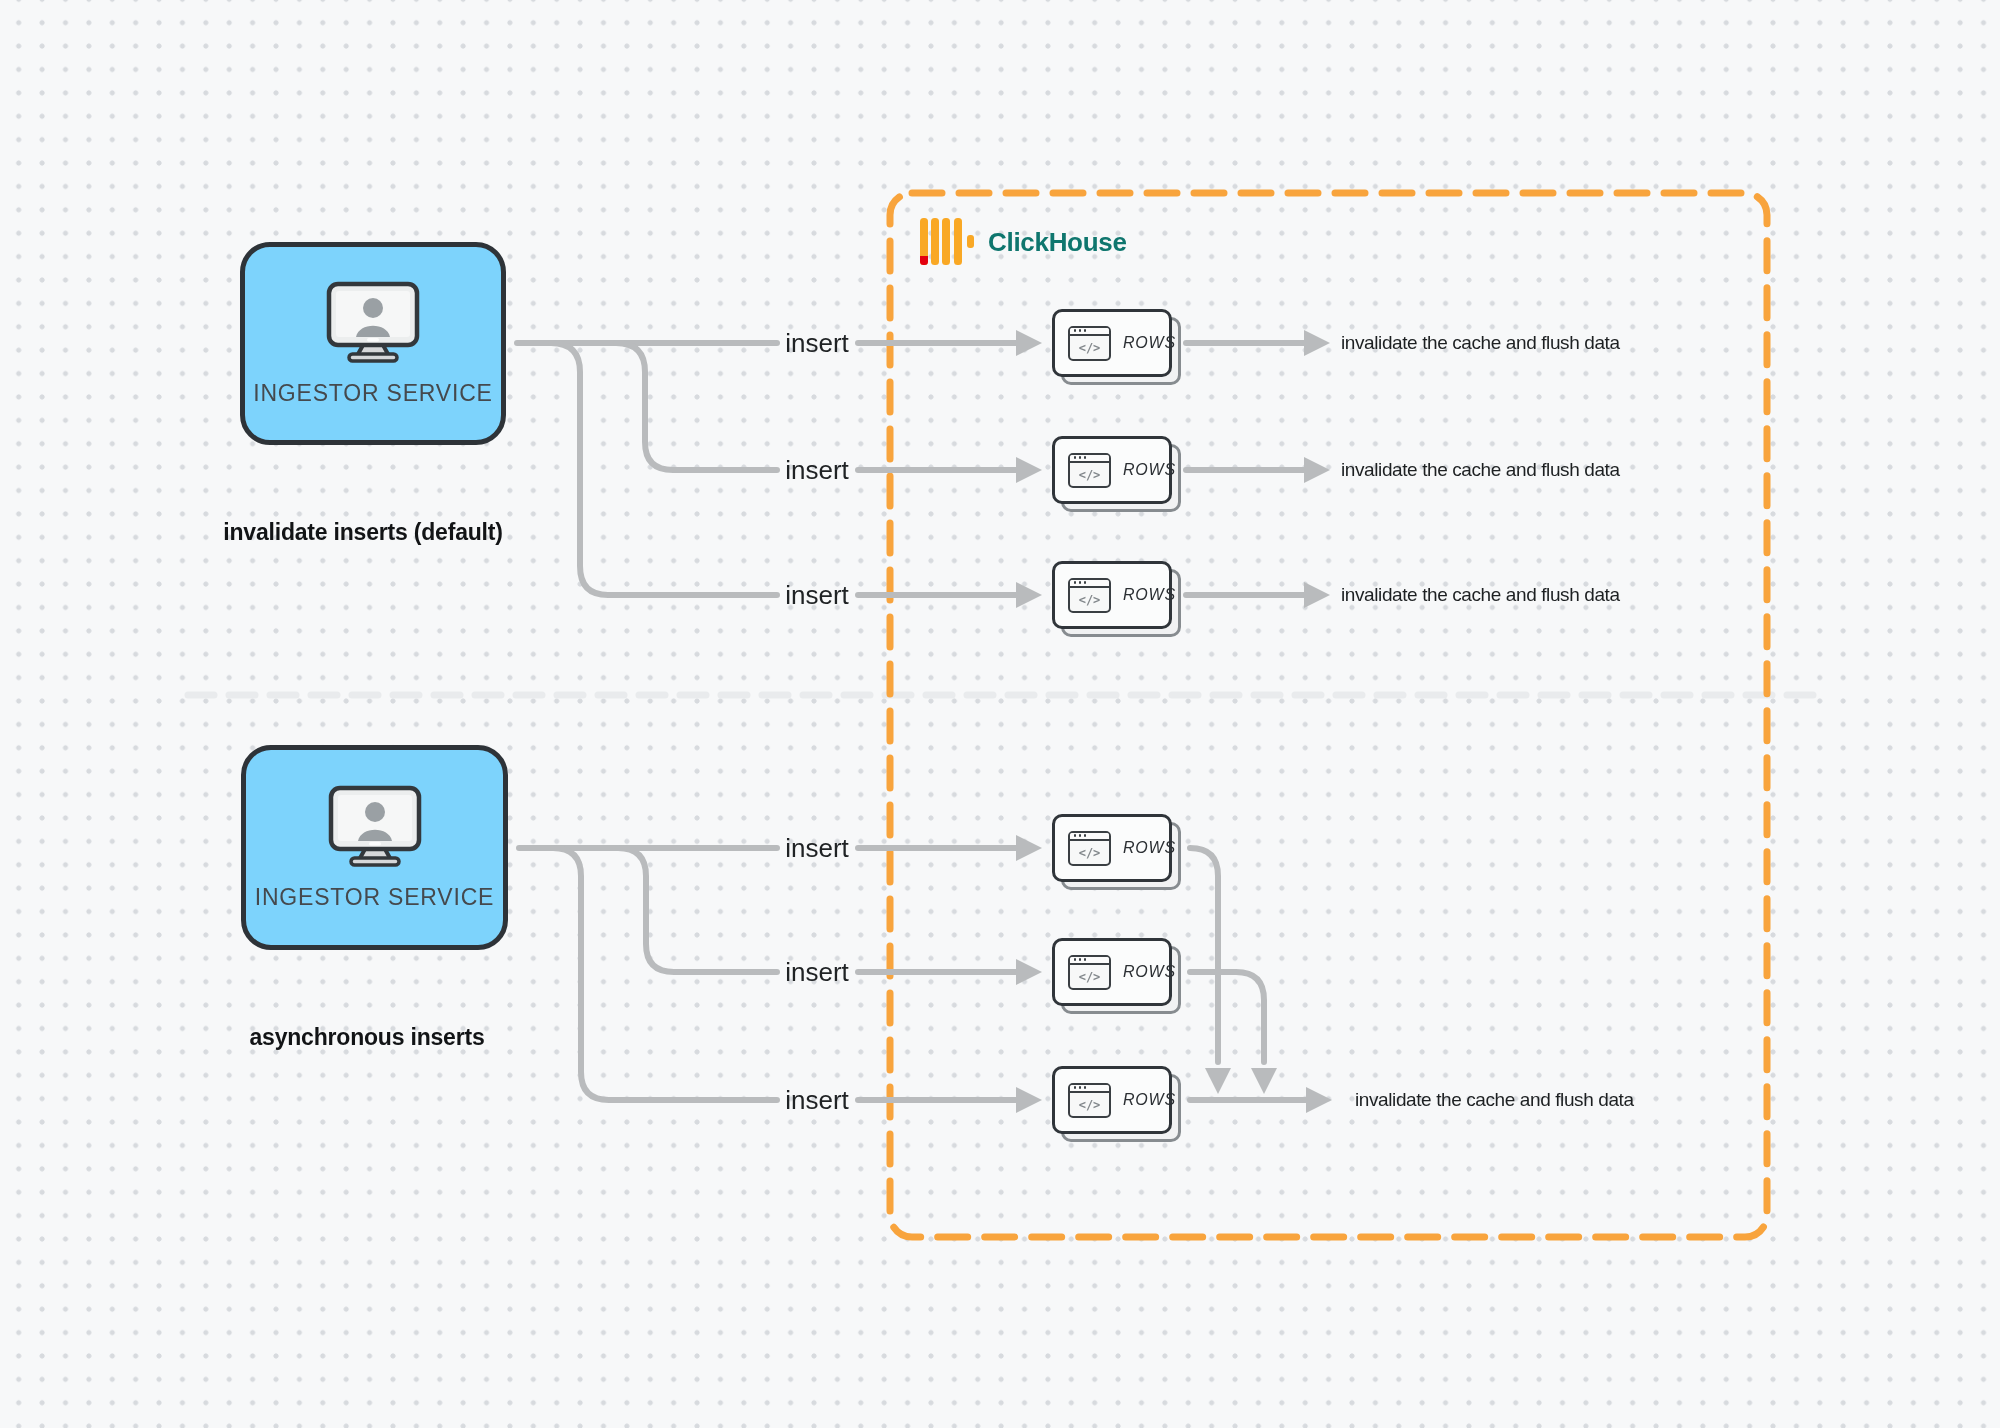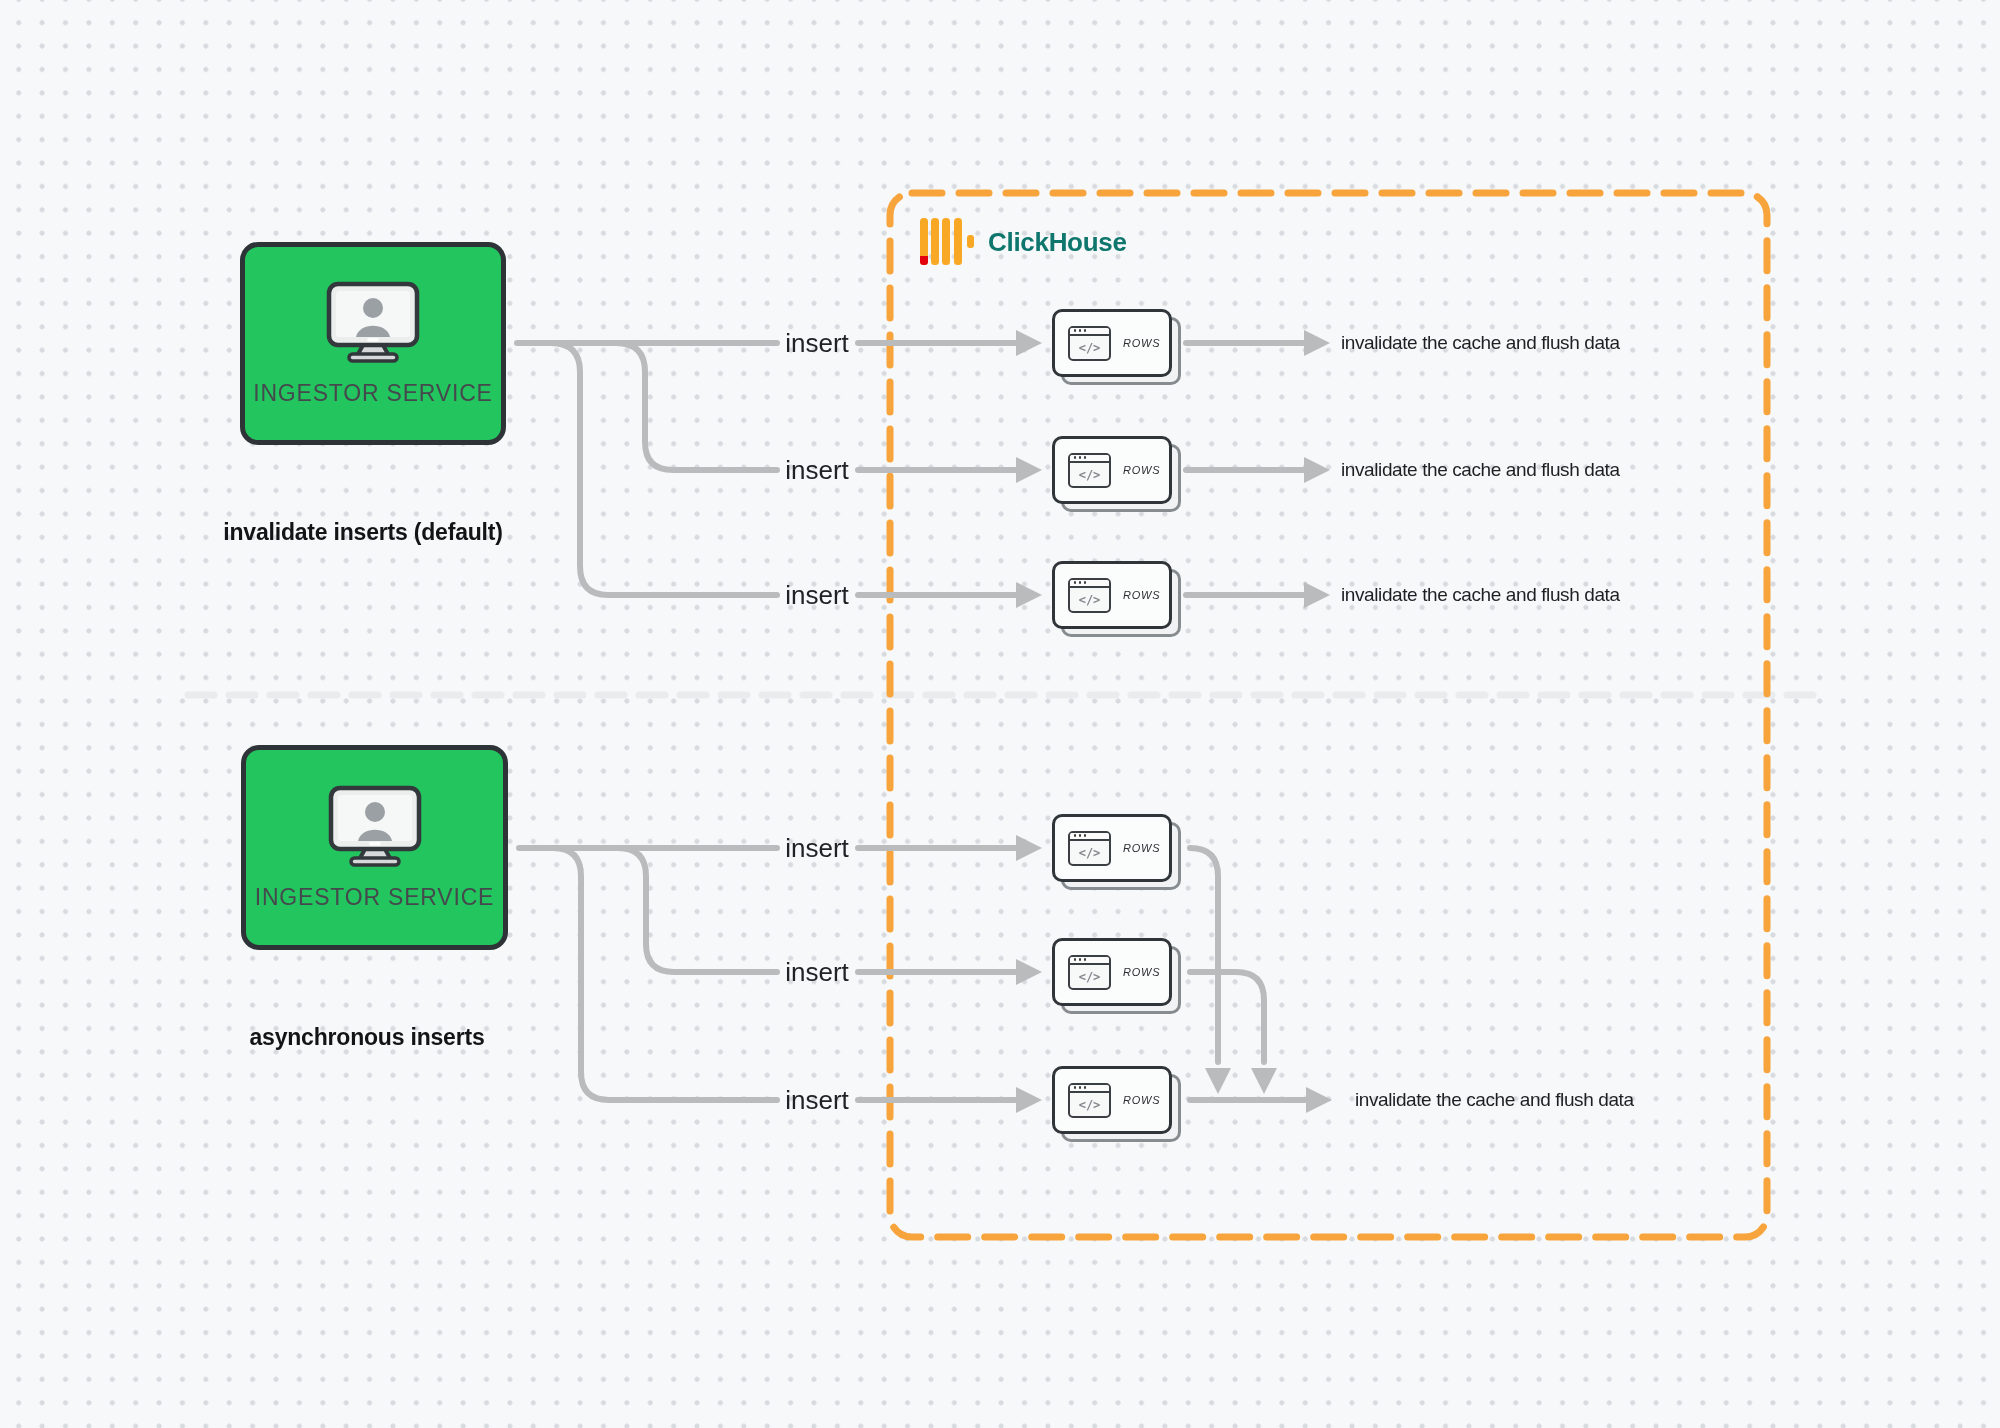--- a/index.html
+++ b/index.html
@@ -19,21 +19,21 @@
   }
   .layer{position:absolute;left:0;top:0;width:2000px;height:1428px;}
   svg#connectors{position:absolute;left:0;top:0;z-index:1;}
   .gray-line{fill:none;stroke:var(--line-gray);stroke-width:6;stroke-linecap:round;}
   .gray-arrow{fill:var(--line-gray);stroke:none;}
   .ch-box{fill:none;stroke:var(--accent-orange);stroke-width:7;stroke-linecap:round;stroke-dasharray:30 17;}
   .divider{fill:none;stroke:var(--divider-gray);stroke-width:7;stroke-linecap:round;stroke-dasharray:26 15;}
   .el{position:absolute;z-index:2;}
 
   .ingestor-box{
-    background:#22c55e;border:5px solid var(--border-dark);border-radius:18px;
+    background:#7dd3fc;border:5px solid var(--border-dark);border-radius:30px;
     display:flex;flex-direction:column;align-items:center;justify-content:center;gap:13px;
   }
   .ingestor-label{font-size:23px;color:var(--text-muted);letter-spacing:.8px;white-space:nowrap;}
 
   .section-label{transform:translate(-50%,-50%);font-weight:bold;font-size:23px;color:#121416;white-space:nowrap;letter-spacing:-.2px;}
 
   .insert-label{transform:translate(-50%,-50%);font-size:26px;color:#202325;white-space:nowrap;}
   .result-label{transform:translateY(-50%);font-size:19px;letter-spacing:-.4px;color:var(--text-dark);white-space:nowrap;}
 
   .ch-logo{display:flex;align-items:flex-start;height:47px;}
@@ -45,21 +45,21 @@
   .rows-card{width:120px;height:68px;}
   .card-back{position:absolute;left:9px;top:8px;width:120px;height:68px;background:#f1f2f3;border:3px solid #878c90;border-radius:10px;}
   .card-front{position:absolute;left:0;top:0;width:120px;height:68px;background:#fbfcfc;border:3px solid var(--card-border);border-radius:10px;
     display:flex;align-items:center;padding-left:13px;gap:12px;}
   .win{width:43px;height:35px;border:2.5px solid #3a3f43;border-radius:5px;background:#f7f8f8;position:relative;flex:0 0 auto;}
   .win-top{position:absolute;top:0;left:0;right:0;height:8.5px;border-bottom:2.5px solid #3a3f43;background:#fbfbfb;border-radius:2px 2px 0 0;
     display:flex;align-items:center;gap:2.5px;padding-left:3.5px;}
   .win-dot{width:2.6px;height:2.6px;border-radius:50%;background:#3a3f43;}
   .win-code{position:absolute;left:0;right:0;top:9px;bottom:0;display:flex;align-items:center;justify-content:center;
     font-family:"DejaVu Sans Mono",monospace;font-size:12px;font-weight:bold;color:#83888c;}
-  .rows-text{font-style:italic;font-size:11px;color:#2b2f33;letter-spacing:.8px;}
+  .rows-text{font-style:italic;font-size:16px;color:#2b2f33;letter-spacing:.8px;}
 
   .monitor{display:block;}
 </style>
 </head>
 <body>
 
 <div class="layer">
 
   <svg id="connectors" width="2000" height="1428" viewBox="0 0 2000 1428">
 

